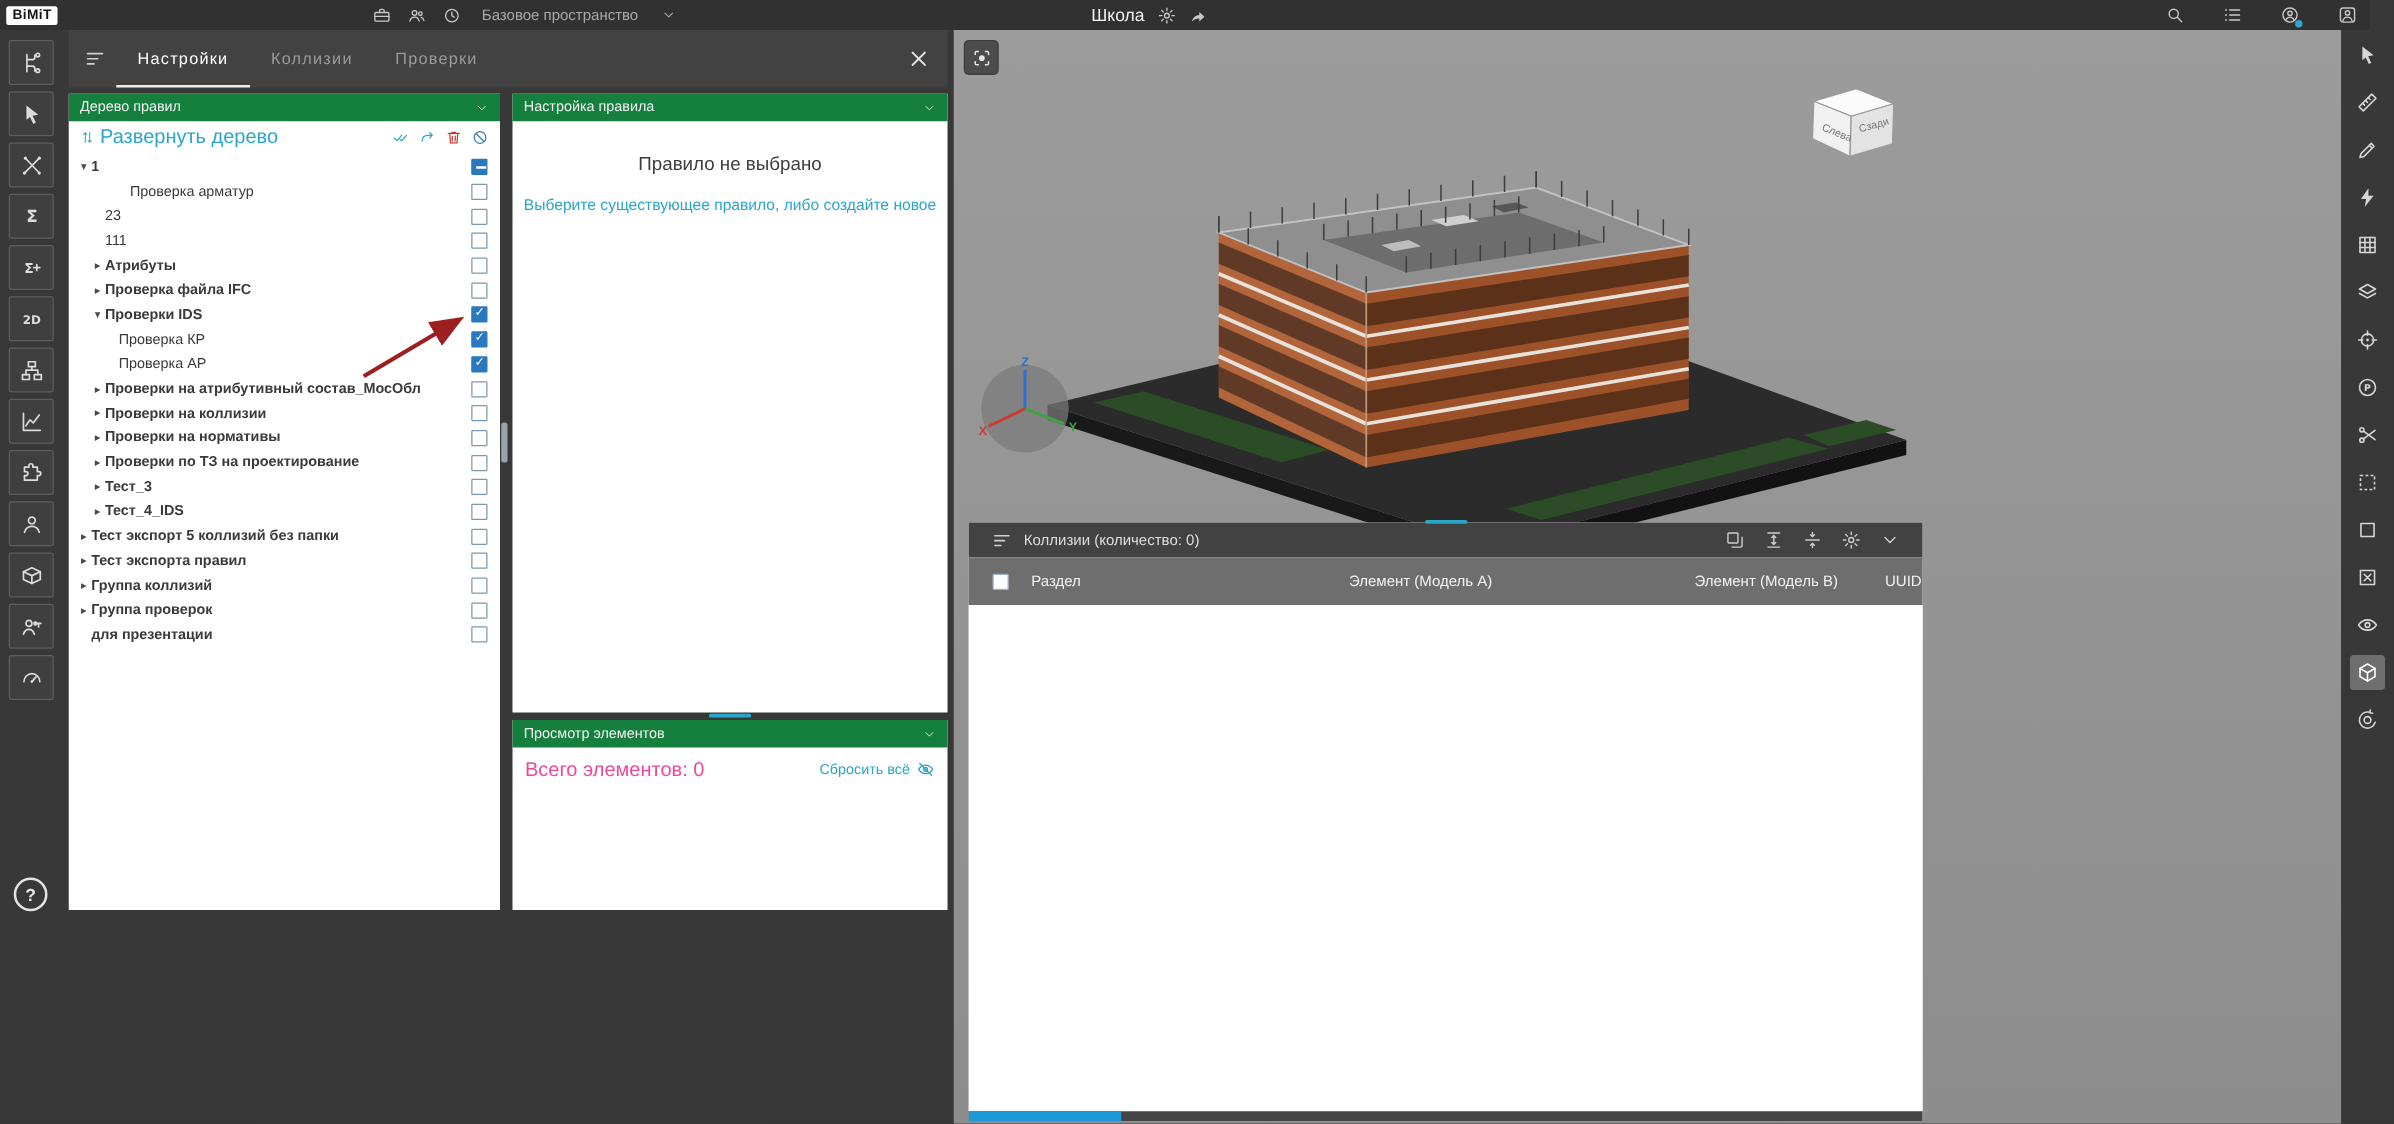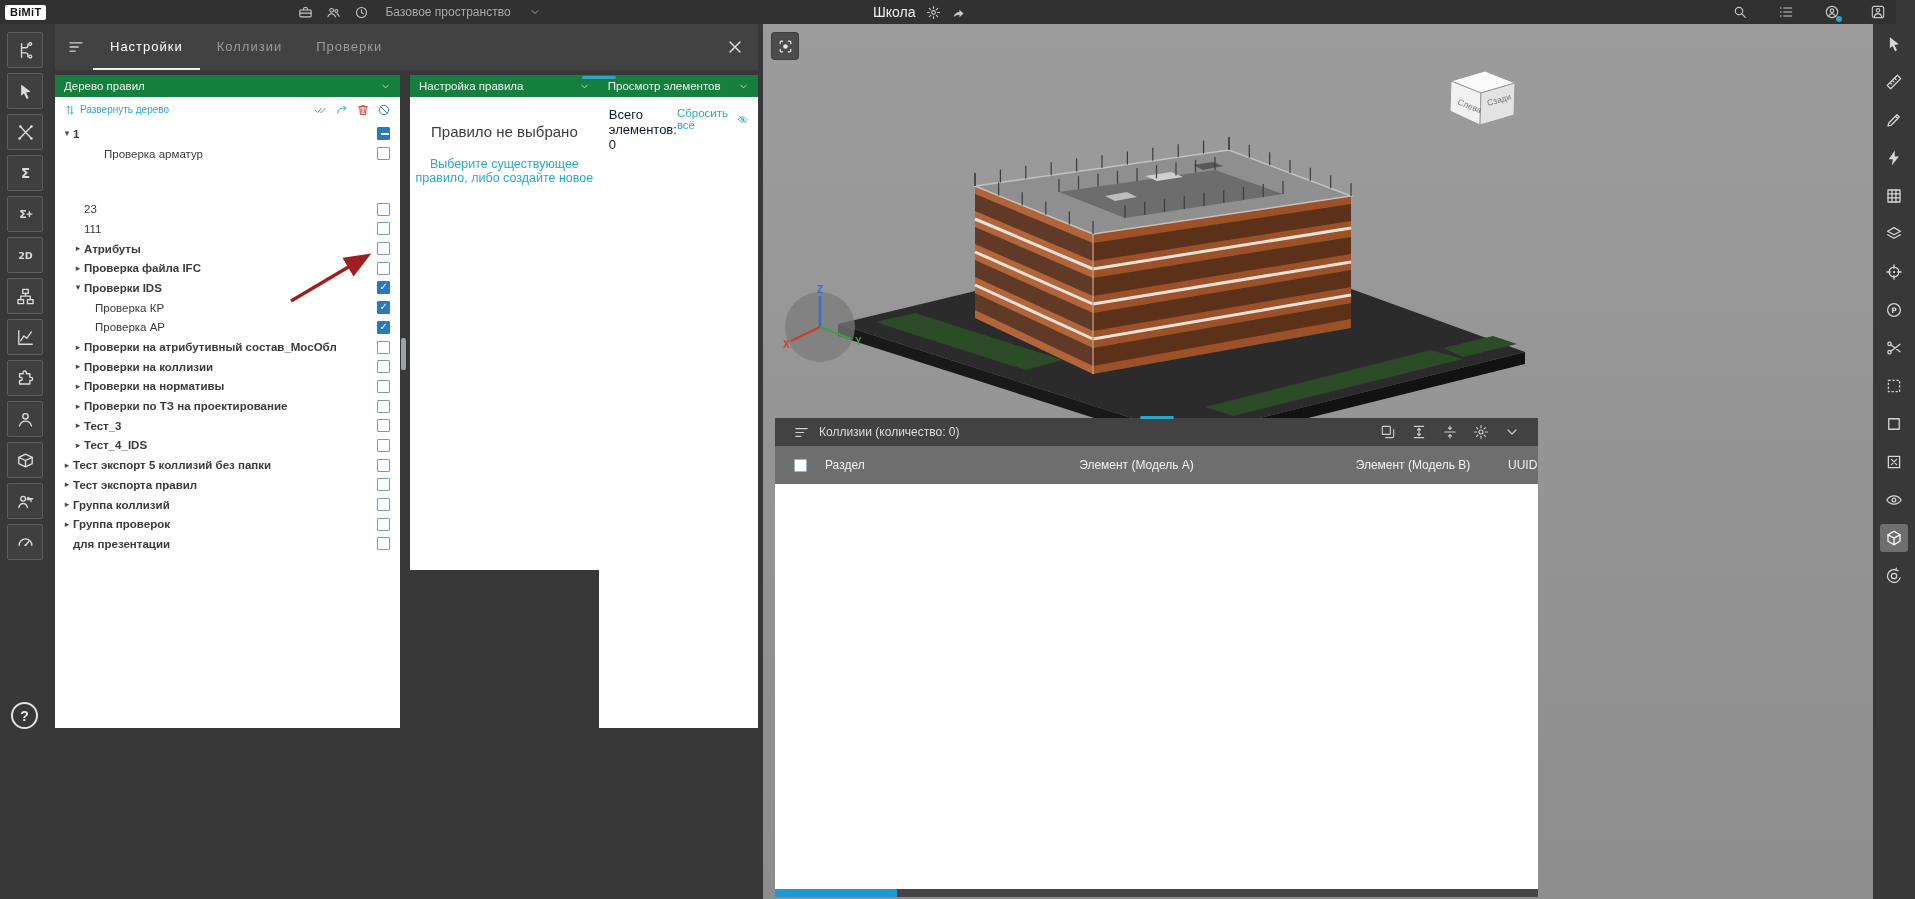--- a/index.html
+++ b/index.html
@@ -35,49 +35,49 @@
   #tabs{display:flex;height:100%}
   .tab{height:100%;display:flex;align-items:center;padding:0 17px;font-size:13px;letter-spacing:1px;color:#9b9b9b;border-bottom:2px solid transparent}
   .tab.active{color:#fff;border-bottom-color:#ededed}
   .close-x{margin-left:auto;margin-right:13px;width:20px;height:20px;color:#e3e3e3}
 
   
   .tree-panel{position:absolute;left:55px;top:75px;width:345px;height:653px;background:#fff;display:flex;flex-direction:column;overflow:hidden;z-index:5}
   .panel-header{flex:none;height:22px;background:#15803d;color:#f2f2f2;font-size:11.5px;display:flex;align-items:center;padding:0 9px}
   .panel-header .chev{margin-left:auto;width:11px;height:11px;color:#e8e8e8}
   .tree-toolbar{flex:none;height:25px;display:flex;align-items:center;padding:0 9px;gap:6px}
-  .expand-link{display:flex;align-items:center;gap:4px;color:#2aa6c9;font-size:10px}
+  .expand-link{display:flex;align-items:center;gap:4px;color:#2aa6c9;font-size:16px}
   .expand-link .icon{width:12px;height:12px}
   .tree-tools{margin-left:auto;display:flex;gap:7px;align-items:center;color:#2aa6c9}
   .tree-tools .icon{width:14px;height:14px}
   .tree-tools .icon.danger{color:#c4392b}
   .tree-tools .icon.block{color:#3b7fae}
   .tree-rows{flex:1;position:relative;padding-top:2px;overflow:hidden}
   .tree-row{height:19.7px;display:flex;align-items:center;font-size:11.5px;color:#3a3a3a}
   .tree-arrow{width:12px;flex:none;font-size:9px;color:#4a4a4a;text-align:center;line-height:1}
   .tree-label{white-space:nowrap;overflow:hidden;text-overflow:ellipsis}
   .tree-label.bold{font-weight:700}
   .cb{margin-left:auto;margin-right:10px;flex:none;width:13px;height:13px;border:1px solid #7e99ad;border-radius:1px;background:#fff;position:relative}
   .cb.checked,.cb.indeterminate{background:#2a79be;border-color:#2a79be}
   .cb.checked::after{content:"✓";position:absolute;left:1.5px;top:-1px;color:#fff;font-size:10px;font-weight:700;font-family:"DejaVu Sans",sans-serif}
   .cb.indeterminate::after{content:"";position:absolute;left:2.5px;top:5px;width:8px;height:2px;background:#fff}
   .annotation{position:absolute;left:0;top:0;width:100%;height:100%;pointer-events:none;z-index:8}
   .v-handle{position:absolute;left:401px;top:338px;width:5px;height:32px;background:#96a4ae;border-radius:2px;z-index:6}
 
   
-  .settings-panel{position:absolute;left:410px;top:75px;width:348px;height:653px;display:flex;z-index:5}
+  .settings-panel{position:absolute;left:410px;top:75px;width:348px;height:653px;display:flex;flex-direction:column;z-index:5}
   .rule-section{height:495px;background:#fff;display:flex;flex-direction:column}
   .rule-body{flex:1;text-align:center;padding-top:26px}
   .rule-title{font-size:15px;color:#3d3d3d}
   .rule-hint{margin-top:17px;font-size:12.5px;color:#2aa6c9}
   .h-divider{height:6px;position:relative}
   .grip{position:absolute;left:50%;top:1px;transform:translateX(-50%);width:34px;height:3px;background:#2aa6c9;border-radius:2px}
   .elements-section{flex:1;background:#fff;display:flex;flex-direction:column}
   .elements-body{flex:1;display:flex;justify-content:space-between;align-items:flex-start;padding:10px 10px 0 10px}
-  .elements-total{font-size:13px;color:#0f172a}
+  .elements-total{font-size:16px;color:#ec4899}
   .reset-link{display:flex;align-items:center;gap:5px;color:#2aa6c9;font-size:11.5px}
   .reset-link .icon{width:15px;height:15px}
 
   
   .viewport{position:absolute;left:763px;top:24px;width:1110px;height:875px;background:linear-gradient(180deg,#9c9c9c 0%,#8d8d8d 100%);overflow:hidden}
   .scene{position:absolute;left:0;top:0}
   .focus-btn{position:absolute;left:9px;top:9px;width:26px;height:26px;background:#4c4c4c;border-radius:3px;color:#e8e8e8;display:flex;align-items:center;justify-content:center;box-shadow:0 0 0 1px #3c3c3c}
   .focus-btn .icon{width:17px;height:17px}
   .nav-cube{position:absolute;left:676px;top:35px;width:86px;height:82px}
   .gizmo{position:absolute;left:12px;top:258px;width:90px;height:90px}
@@ -371,21 +371,21 @@
         <div class="tree-row" style="padding-left: 6px;">
           <span class="tree-arrow">▾</span>
           <span class="tree-label bold">1</span>
           <span class="cb indeterminate"></span>
         </div>
         <div class="tree-row" style="padding-left: 17px; margin-left: 20px;">
           <span class="tree-arrow"></span>
           <span class="tree-label">Проверка арматур</span>
           <span class="cb unchecked"></span>
         </div>
-        <div class="tree-row" style="padding-left: 17px; margin-top: 36px;">
+        <div class="tree-row" style="padding-left: 17px;">
           <span class="tree-arrow"></span>
           <span class="tree-label">23</span>
           <span class="cb unchecked"></span>
         </div>
         <div class="tree-row" style="padding-left: 17px;">
           <span class="tree-arrow"></span>
           <span class="tree-label">111</span>
           <span class="cb unchecked"></span>
         </div>
         <div class="tree-row" style="padding-left: 17px;">

